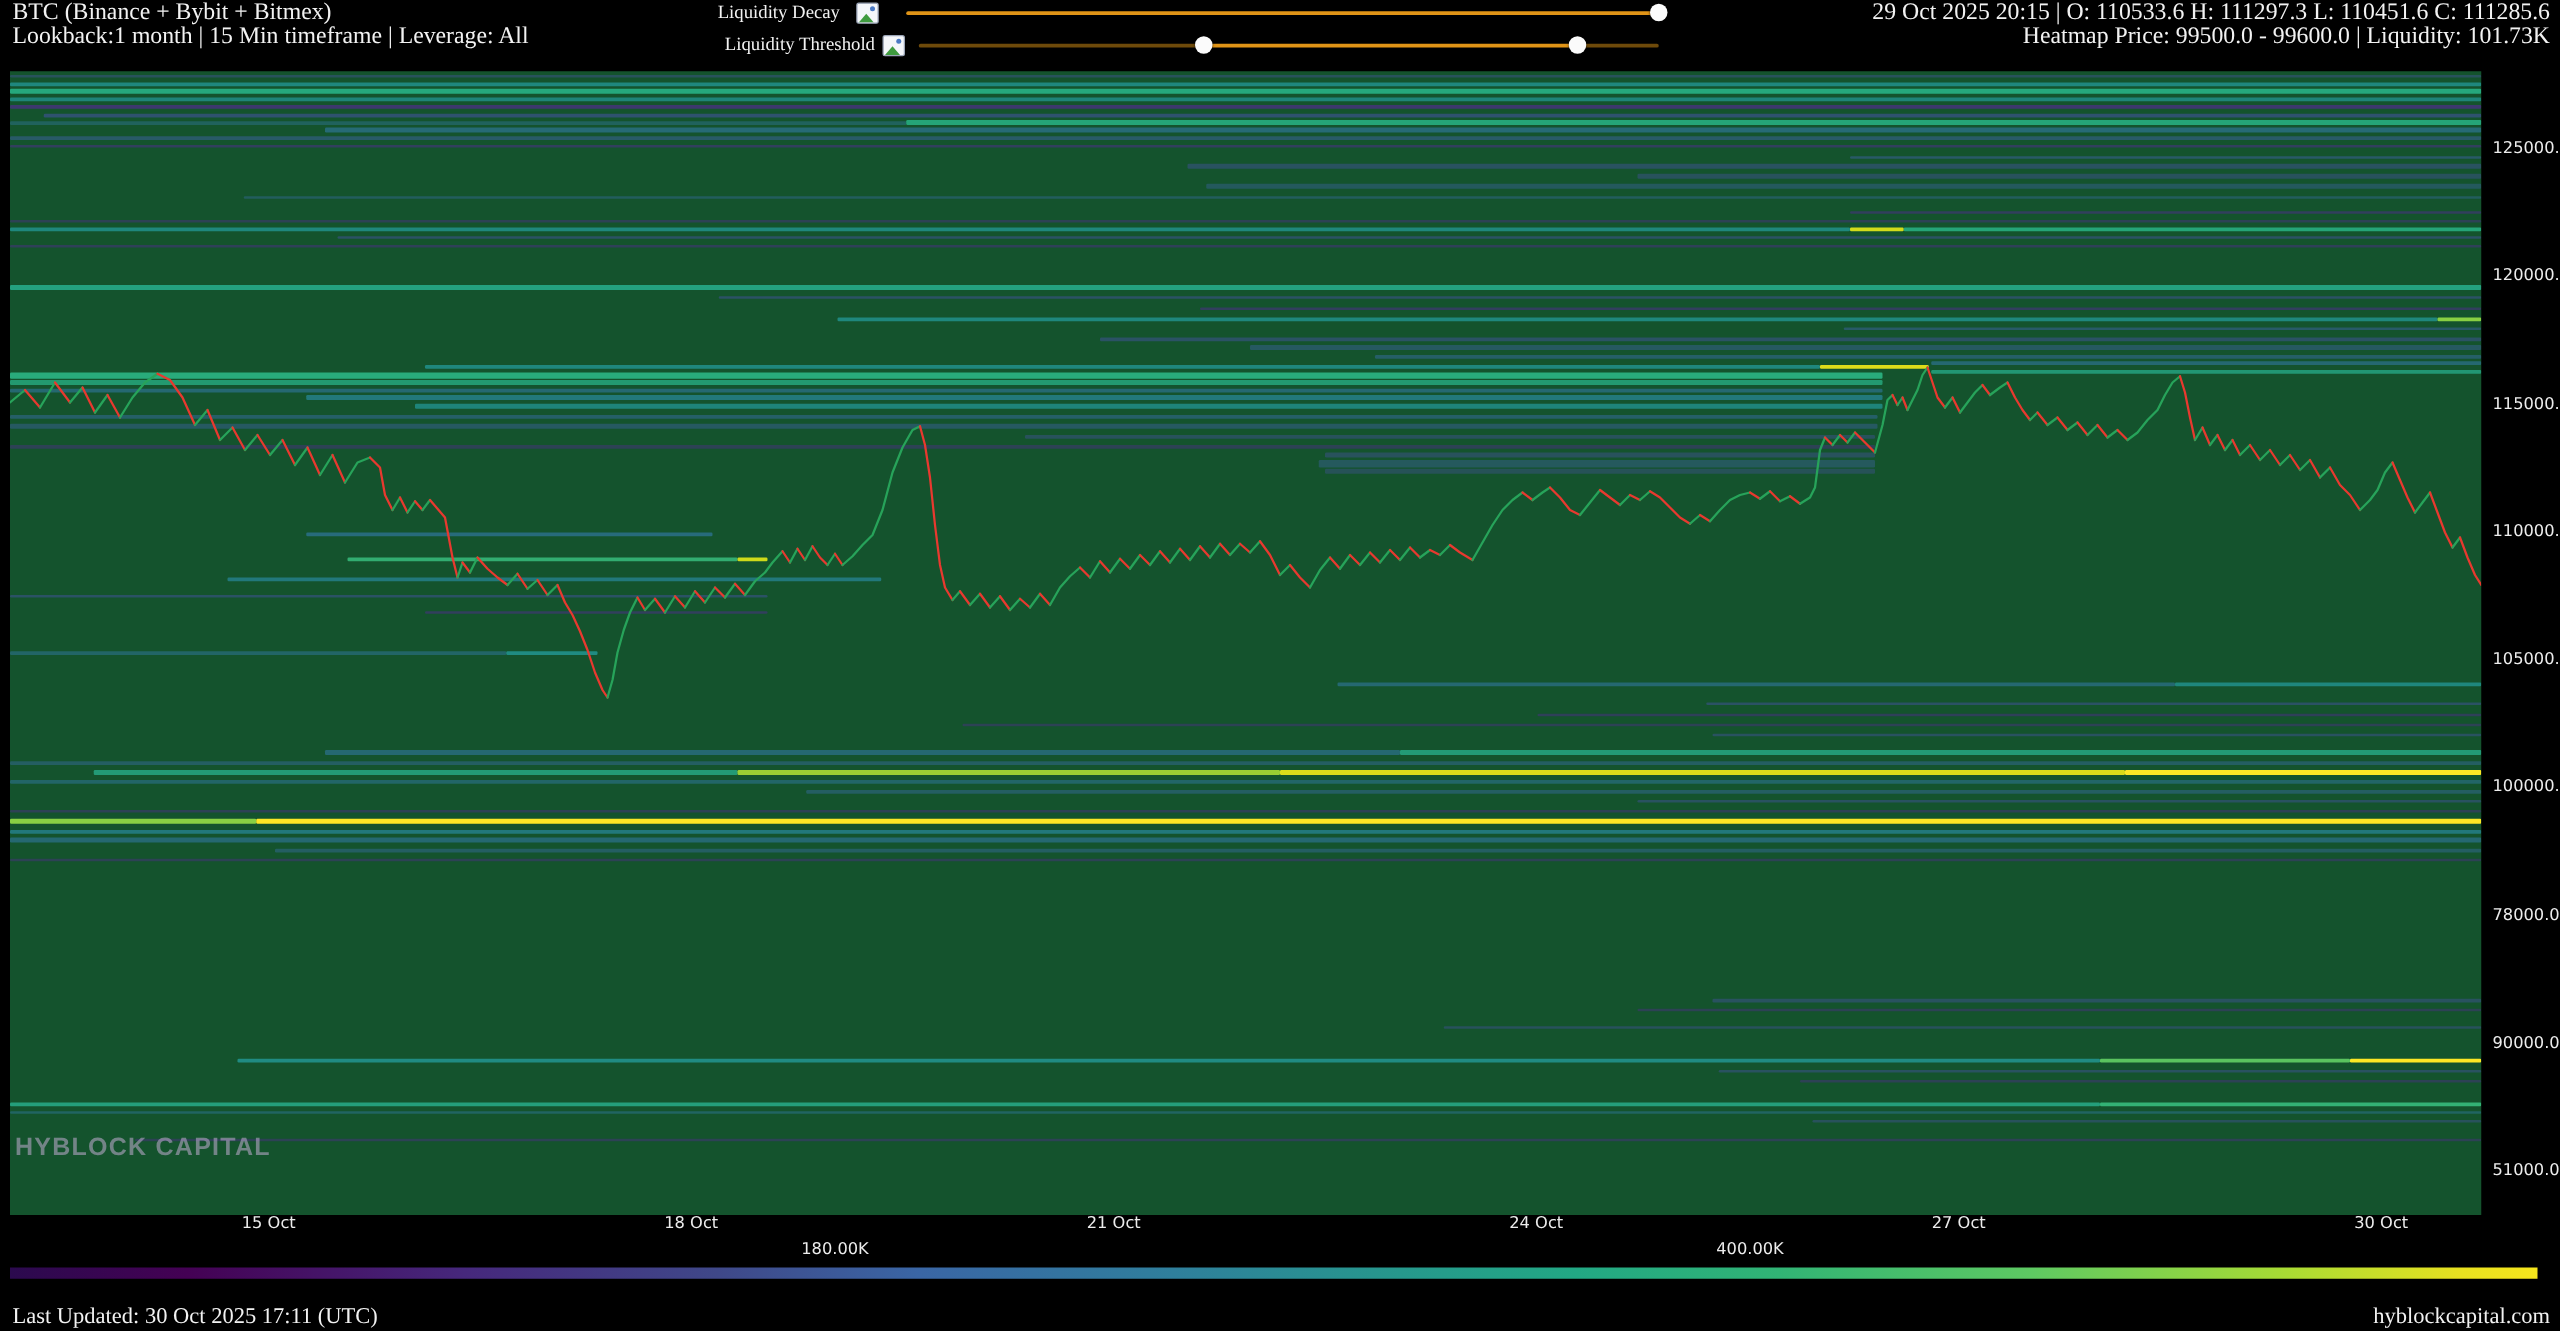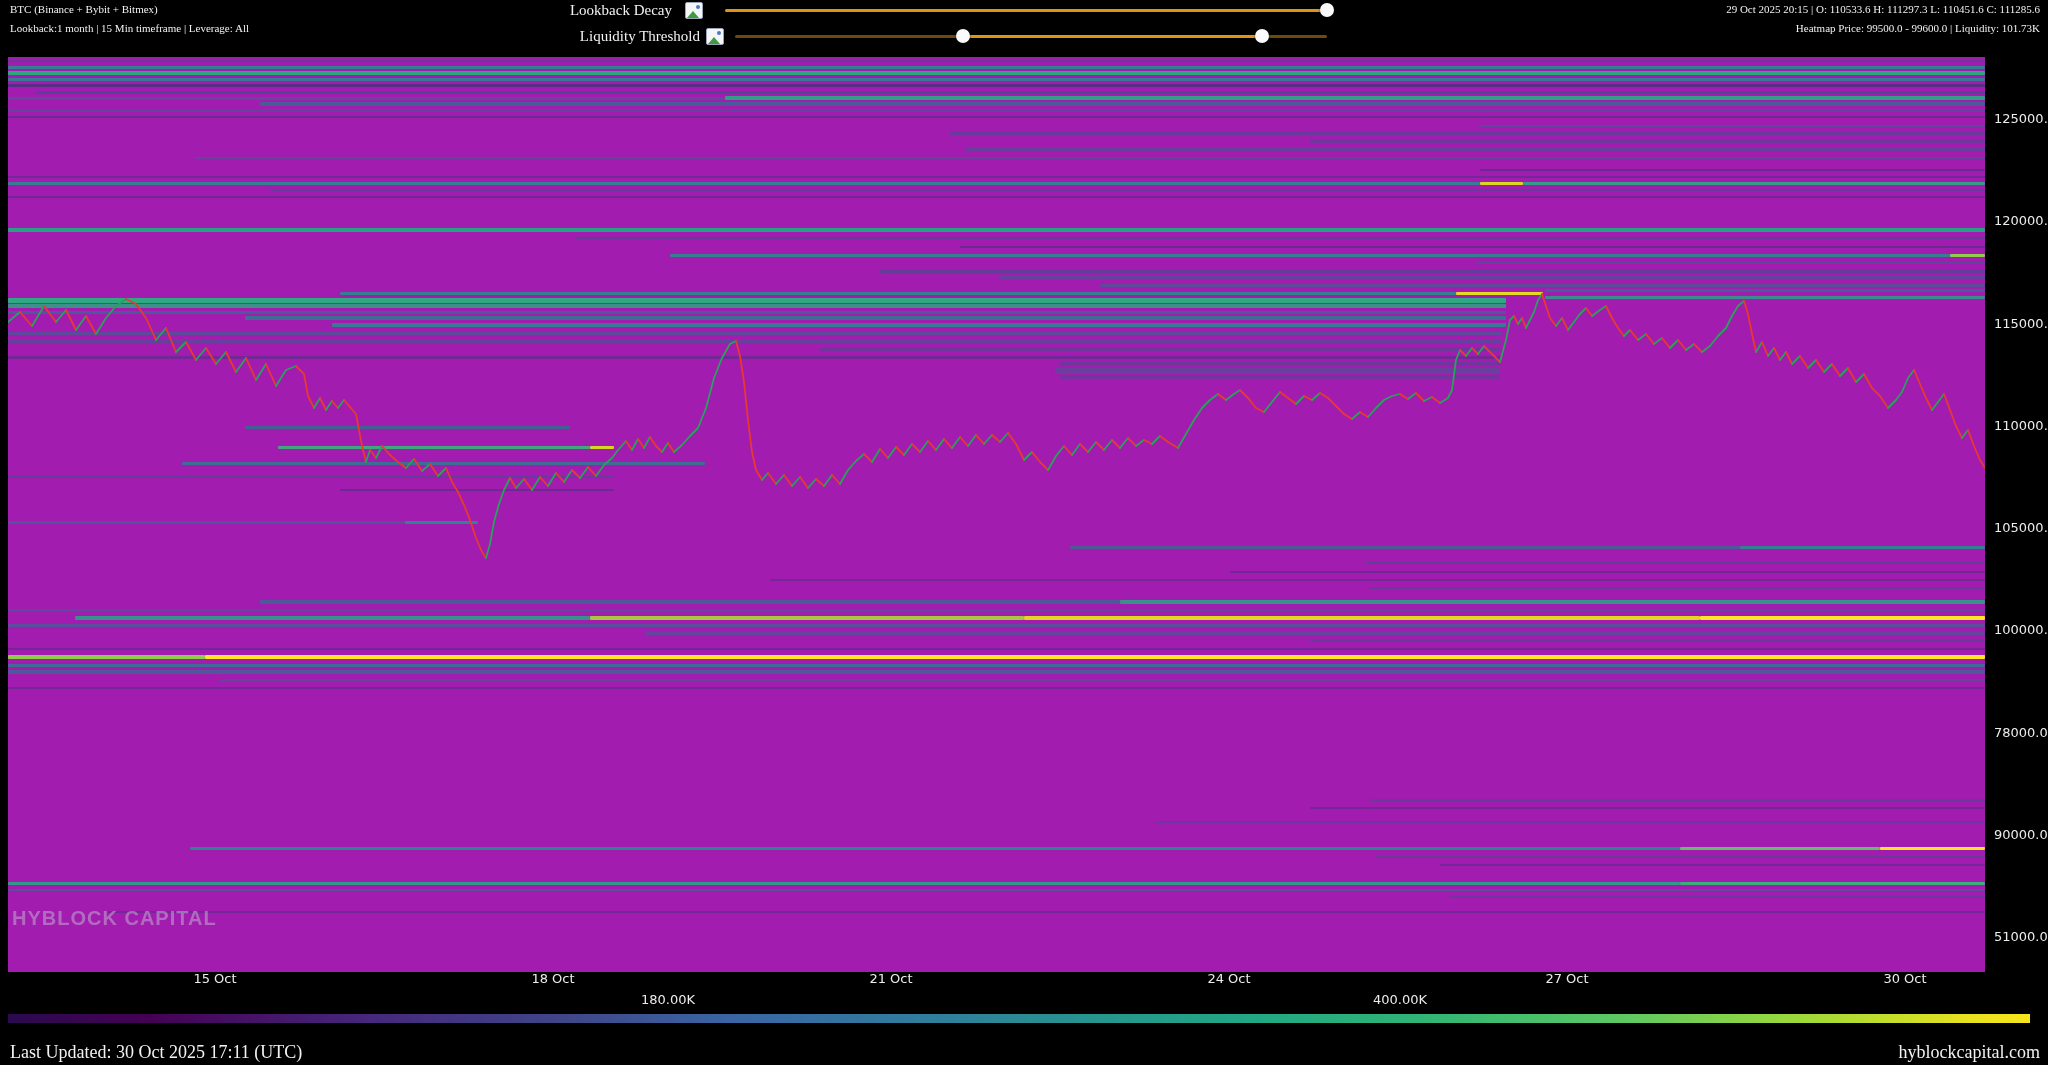--- a/index.html
+++ b/index.html
@@ -1,26 +1,26 @@
 <!DOCTYPE html>
 <html><head>
 <meta charset="utf-8">
 <style>
   html,body{margin:0;padding:0;background:#000;}
   #stage{position:relative;width:2048px;height:1065px;background:#000;overflow:hidden;
          font-family:"Liberation Serif",serif;color:#f2f2f2;}
-  .hdr-line{position:absolute;font-size:11px;white-space:nowrap;line-height:17px;}
+  .hdr-line{position:absolute;font-size:19px;white-space:nowrap;line-height:17px;}
   .ctl-label{position:absolute;font-size:15px;white-space:nowrap;line-height:17px;text-align:right;}
   .ctl-icon{position:absolute;width:16px;height:15px;background:#f4f6fa;border-radius:2px;overflow:hidden;border:1px solid #9aa4b6;}
   .ctl-icon .hill{position:absolute;bottom:0;left:1px;width:0;height:0;
      border-left:6px solid transparent;border-right:6px solid transparent;border-bottom:7px solid #3f9b3f;}
   .ctl-icon .sun{position:absolute;top:2px;right:2px;width:4px;height:4px;border-radius:50%;background:#4a79c4;}
   .slider-track{position:absolute;height:3px;border-radius:2px;}
   .slider-handle{position:absolute;width:14px;height:14px;border-radius:50%;background:#fbfbfb;box-shadow:0 0 2px rgba(0,0,0,.8);}
-  #chart{position:absolute;left:8px;top:57px;width:1977px;height:915px;background:#a21caf;overflow:hidden;}
+  #chart{position:absolute;left:8px;top:57px;width:1977px;height:915px;background:#14532d;overflow:hidden;}
   .liq{position:absolute;border-radius:1px;}
   #priceline{position:absolute;left:0;top:0;}
   #watermark{position:absolute;left:4px;top:850px;font-family:"Liberation Sans",sans-serif;
      font-weight:bold;font-size:20px;letter-spacing:1px;color:rgba(193,173,209,0.55);}
   .ytick{position:absolute;left:1994px;font-family:"DejaVu Sans","Liberation Sans",sans-serif;
      font-size:13px;color:#ececec;white-space:nowrap;}
   .xtick{position:absolute;top:971px;transform:translateX(-50%);font-family:"DejaVu Sans","Liberation Sans",sans-serif;
      font-size:13px;color:#ececec;white-space:nowrap;}
   .cbtick{position:absolute;top:992px;transform:translateX(-50%);font-family:"DejaVu Sans","Liberation Sans",sans-serif;
      font-size:13px;color:#ececec;white-space:nowrap;}
@@ -28,21 +28,21 @@
   .ftr{position:absolute;top:1042px;font-size:18px;white-space:nowrap;}
 </style>
 </head>
 <body>
 
 <div id="stage">
 
   <div class="hdr-line" style="left:10px;top:1px;">BTC (Binance + Bybit + Bitmex)</div>
   <div class="hdr-line" style="left:10px;top:20px;">Lookback:1 month | 15 Min timeframe | Leverage: All</div>
 
-  <div class="ctl-label" style="right:1376px;top:2px;">Lookback Decay</div>
+  <div class="ctl-label" style="right:1376px;top:2px;">Liquidity Decay</div>
   <div class="ctl-icon" style="left:685px;top:2px;">
     <span class="hill"></span>
     <span class="sun"></span>
   </div>
   <div id="decay-track" class="slider-track" style="left: 725px; top: 9px; width: 602px; background: rgb(224, 148, 23);"></div>
   <div id="decay-handle" class="slider-handle" style="left: 1320px; top: 3px;"></div>
 
   <div class="ctl-label" style="right:1348px;top:28px;">Liquidity Threshold</div>
   <div class="ctl-icon" style="left:706px;top:28px;">
     <span class="hill"></span>

